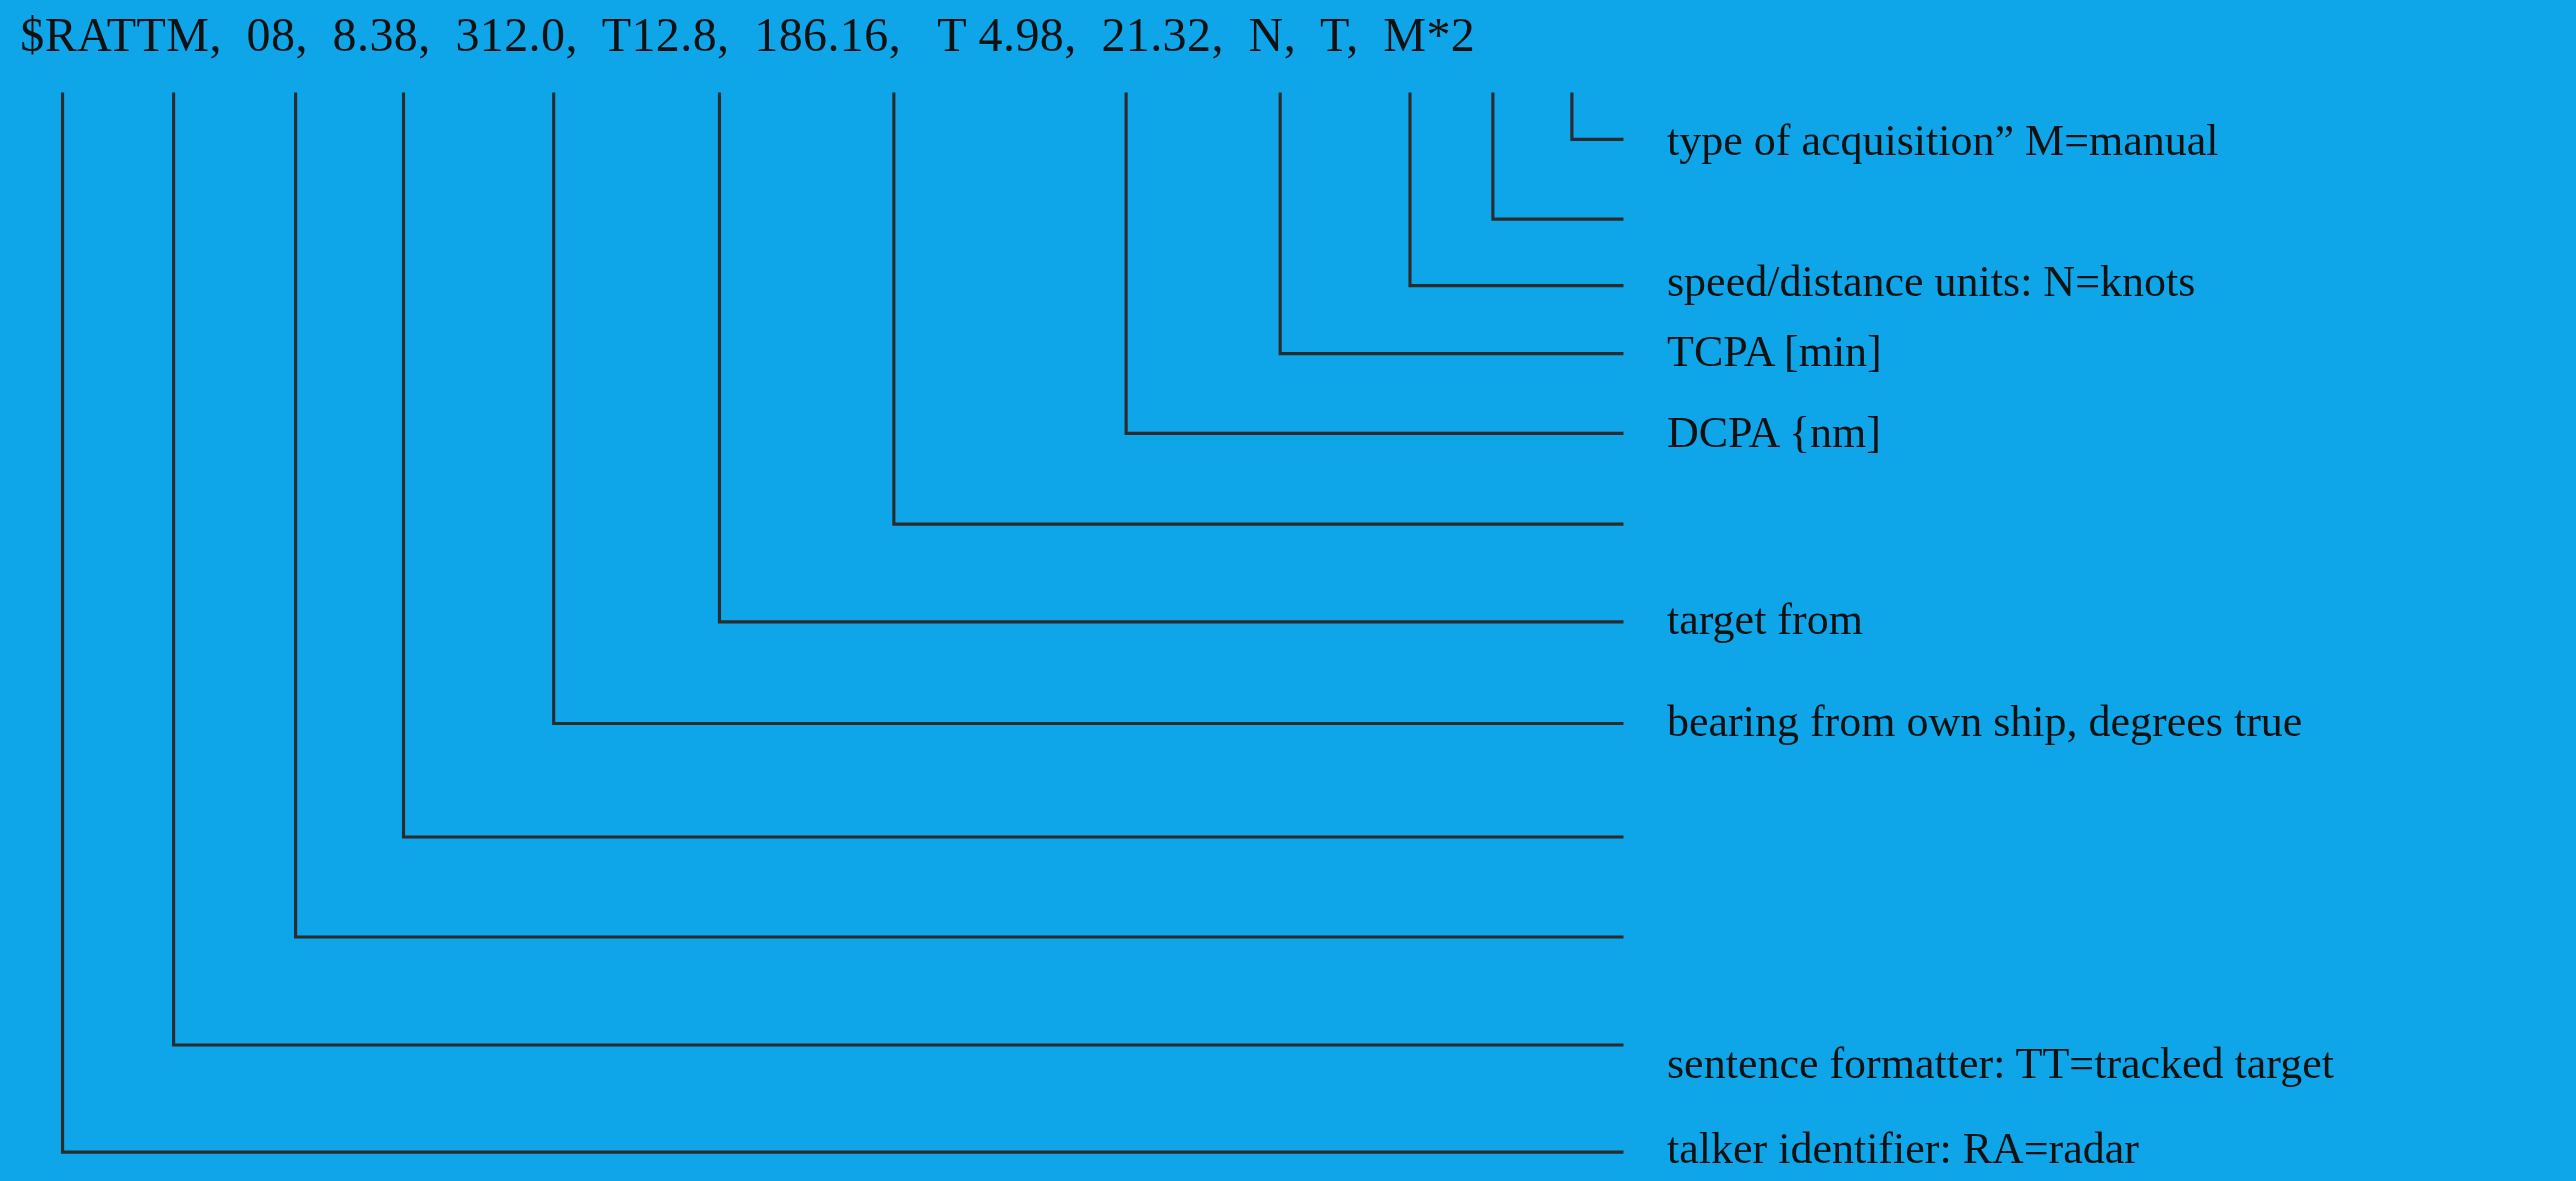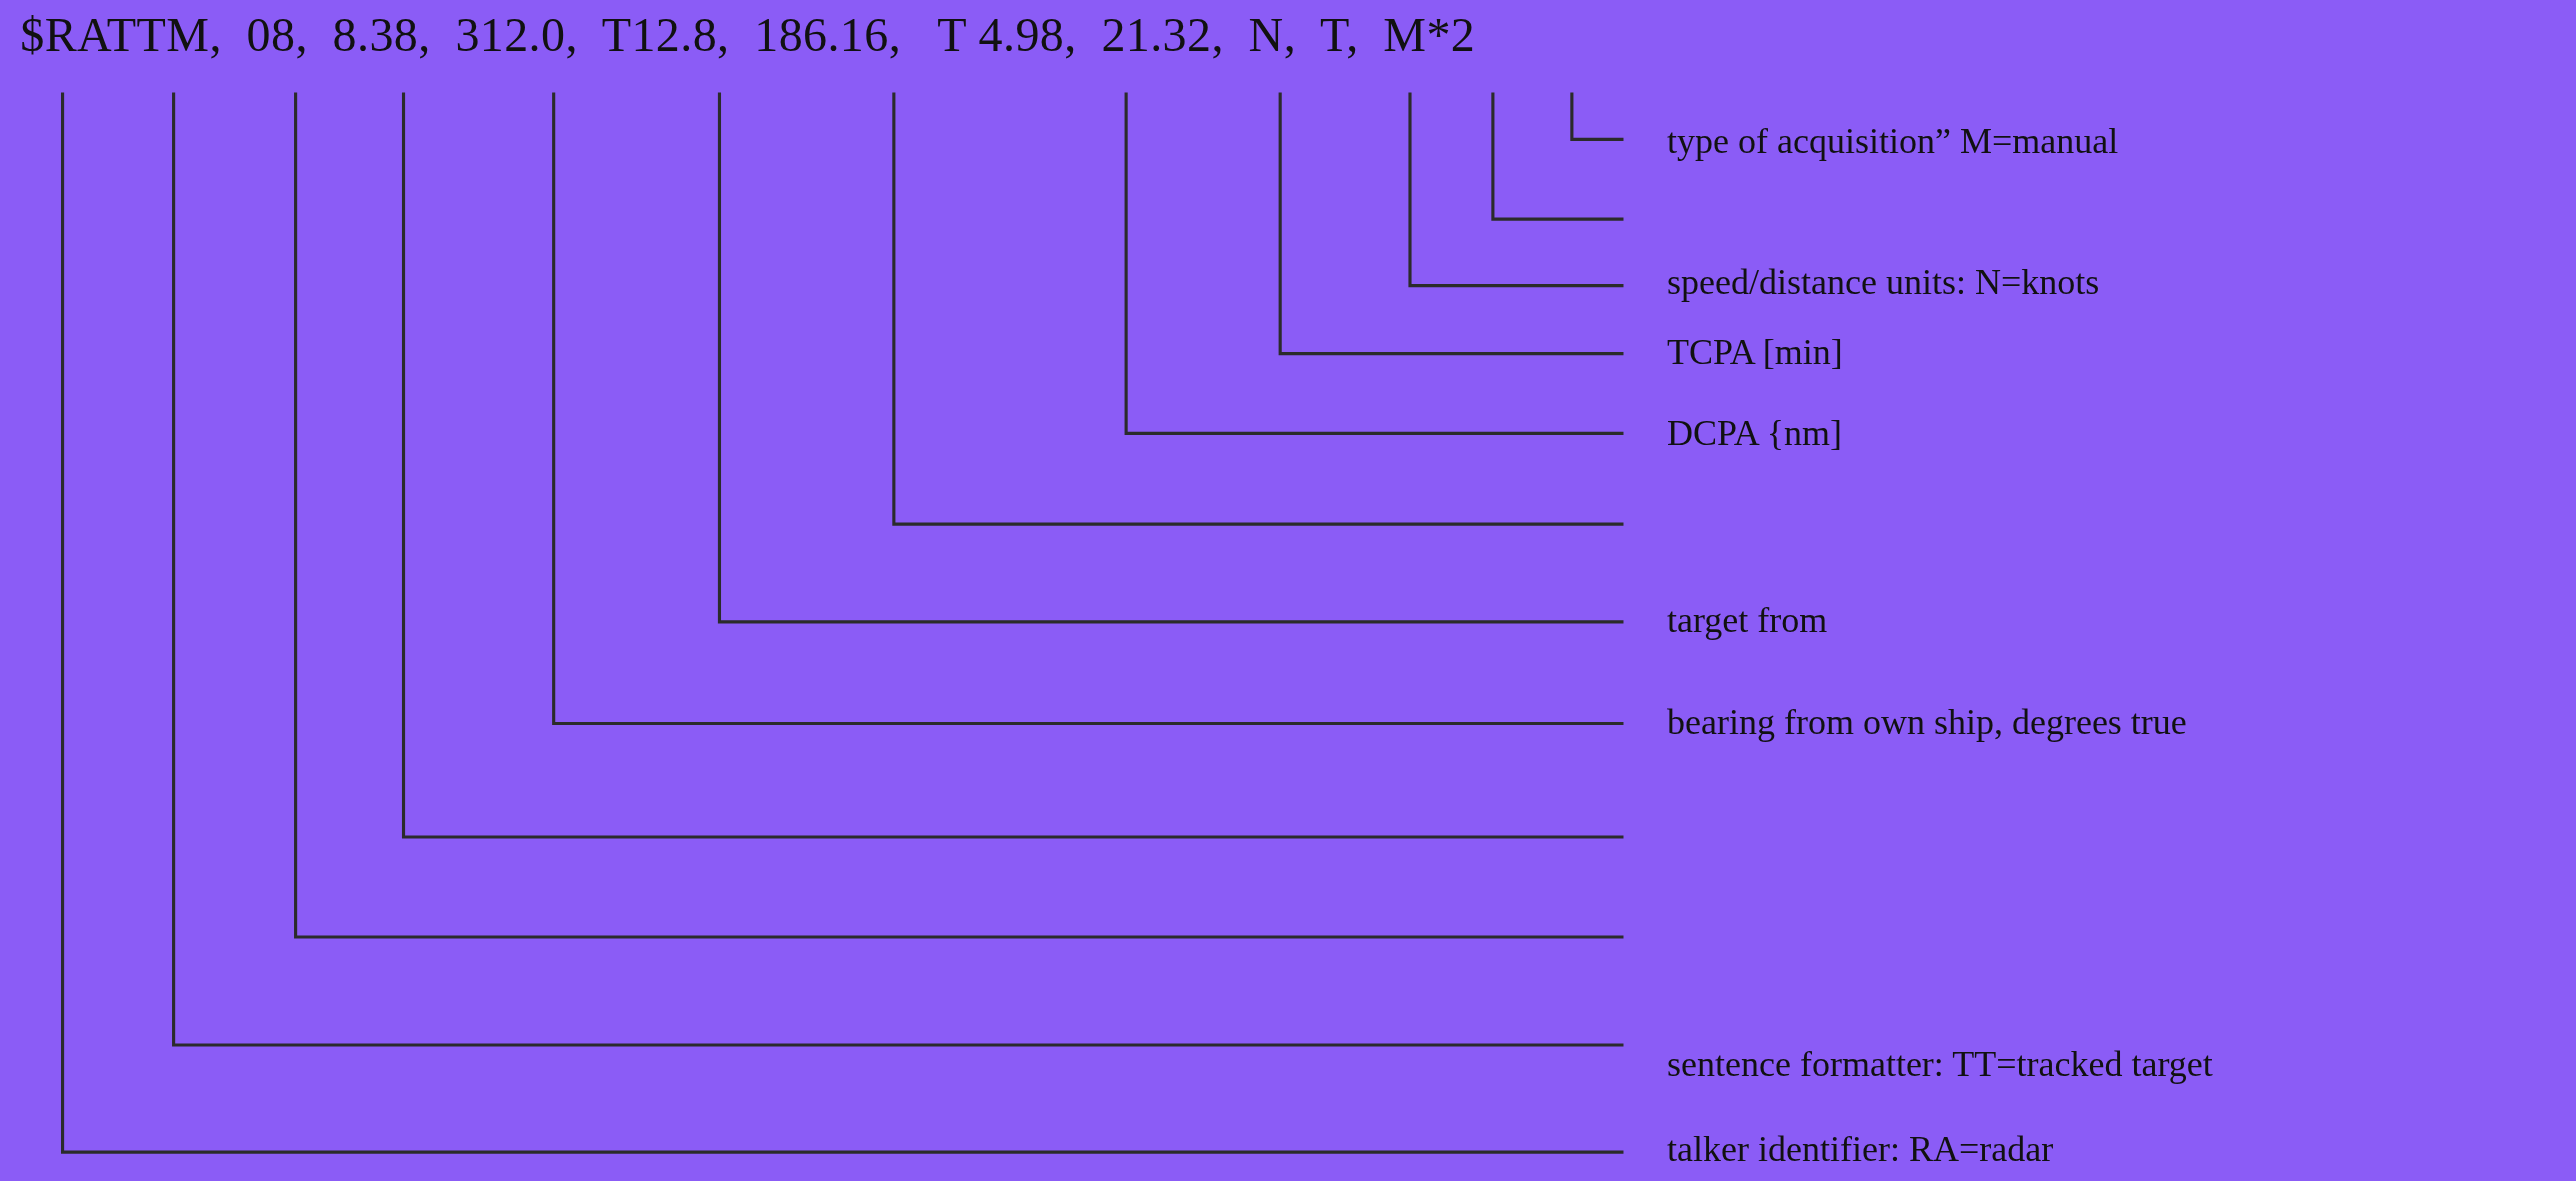--- a/index.html
+++ b/index.html
@@ -5,21 +5,21 @@
 <style>
   html, body {
     margin: 0;
     padding: 0;
     background: #ffffff;
   }
   #page {
     position: relative;
     width: 2576px;
     height: 1182px;
-    background: #8b5cf6;
+    background: #0ea5e9;
     overflow: hidden;
     font-family: "Liberation Serif", "DejaVu Serif", serif;
     color: #141414;
   }
   
   #sentence {
     position: absolute;
     left: 20.3px;
     top: 4.7px;
     font-family: "Liberation Serif", "DejaVu Serif", serif;
@@ -42,21 +42,21 @@
     stroke: #2b2b2b;
     stroke-width: 4;
     stroke-linecap: butt;
     stroke-linejoin: miter;
   }
   
   .label {
     position: absolute;
     left: 1667px;
     font-family: "Liberation Serif", "DejaVu Serif", serif;
-    font-size: 36px;
+    font-size: 44px;
     line-height: 48px;
     white-space: nowrap;
     color: #111111;
   }
 </style>
 </head>
 <body>
 
 <div id="page">
 

